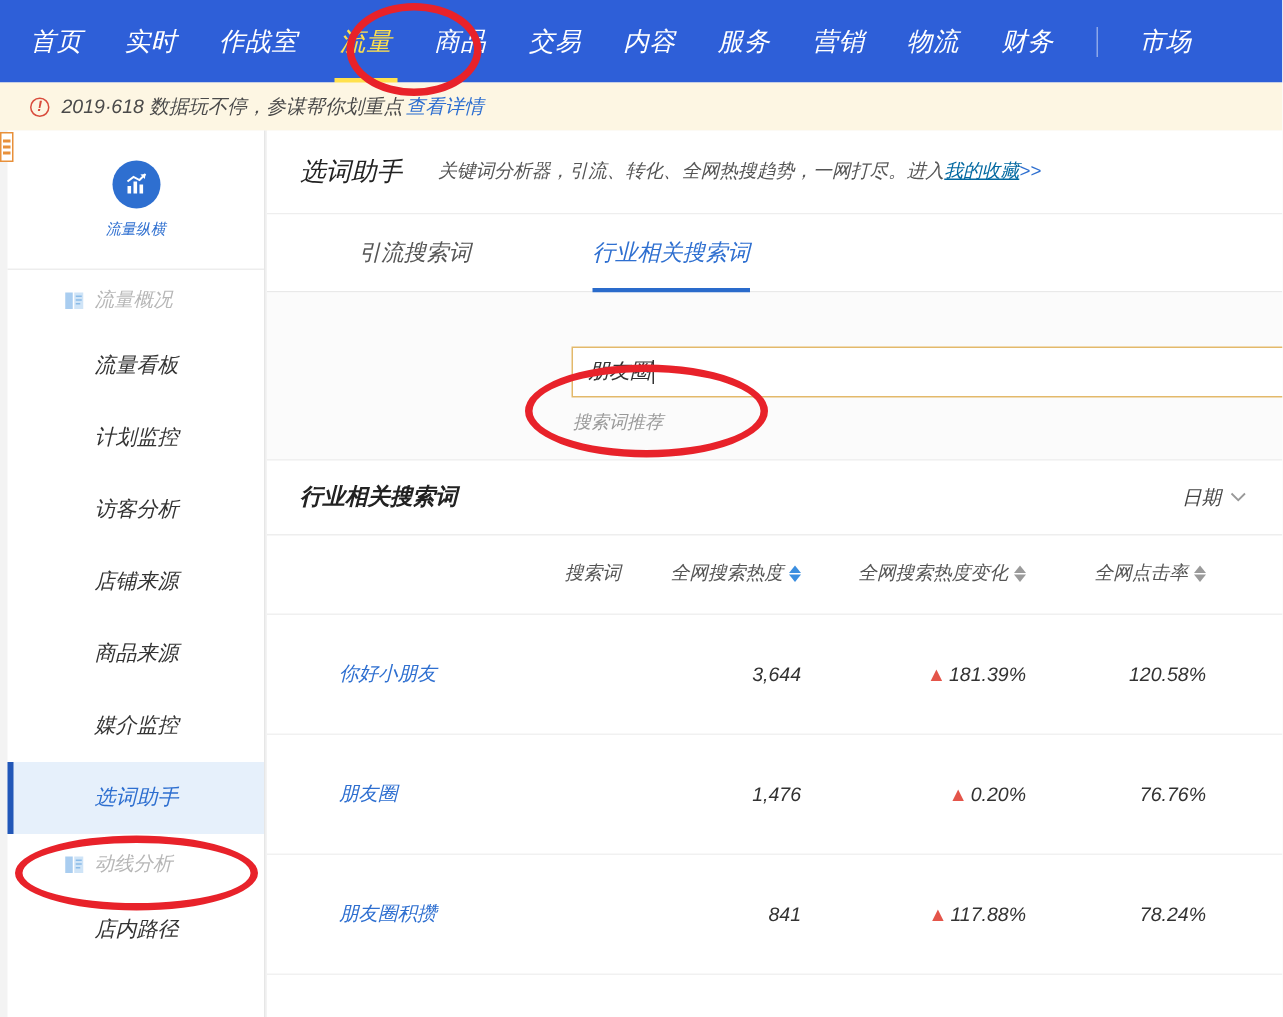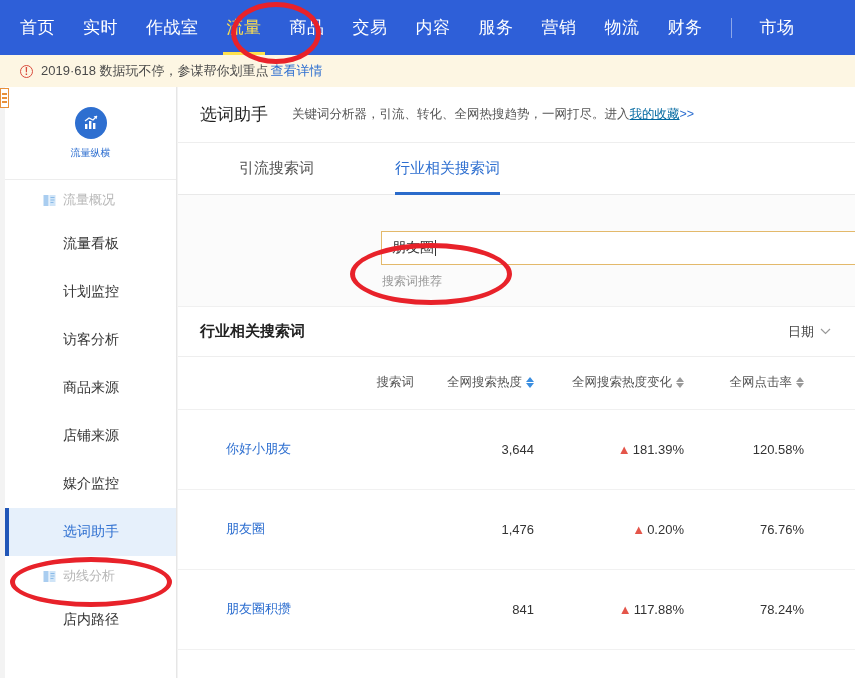--- a/index.html
+++ b/index.html
@@ -2,21 +2,21 @@
 <html><head>
 <meta charset="utf-8">
 <style>
   * { box-sizing: border-box; margin: 0; padding: 0; }
   html, body {
     width: 855px; height: 678px;
     font-family: "Liberation Sans", "DejaVu Sans", sans-serif;
     background: #ffffff;
     overflow: hidden;
   }
-  #app { position: relative; width: 855px; height: 678px; overflow: hidden; background:#f3f3f3; }
+  #app { position: relative; width: 855px; height: 678px; overflow: hidden; background:#f3f3f3;font-style:italic; }
 
   
   .topnav {
     position: absolute; top: 0; left: 0; width: 855px; height: 55px;
     background: #2e5fd8;
     display: flex; align-items: center;
   }
   .nav-item {
     position: relative;
     color: #ffffff;
@@ -264,22 +264,22 @@
               <rect x="7.5" y="3" width="4" height="1" fill="#8bbbe8"></rect>
               <rect x="7.5" y="5.5" width="4" height="1" fill="#8bbbe8"></rect>
               <rect x="7.5" y="8" width="3" height="1" fill="#8bbbe8"></rect>
             </svg>
           </span>
           <span>流量概况</span>
         </div>
         <div class="side-item">流量看板</div>
         <div class="side-item">计划监控</div>
         <div class="side-item">访客分析</div>
+        <div class="side-item">店铺来源</div>
         <div class="side-item">商品来源</div>
-        <div class="side-item">店铺来源</div>
         <div class="side-item">媒介监控</div>
         <div class="side-item active">选词助手</div>
         <div class="sec-head">
           <span class="sec-icon">
             <svg width="13" height="13" viewBox="0 0 13 13">
               <rect x="0.5" y="1" width="5" height="11" fill="#a9cdf0"></rect>
               <rect x="6.5" y="1" width="6" height="11" fill="#cfe4f7"></rect>
               <rect x="7.5" y="3" width="4" height="1" fill="#8bbbe8"></rect>
               <rect x="7.5" y="5.5" width="4" height="1" fill="#8bbbe8"></rect>
               <rect x="7.5" y="8" width="3" height="1" fill="#8bbbe8"></rect>

